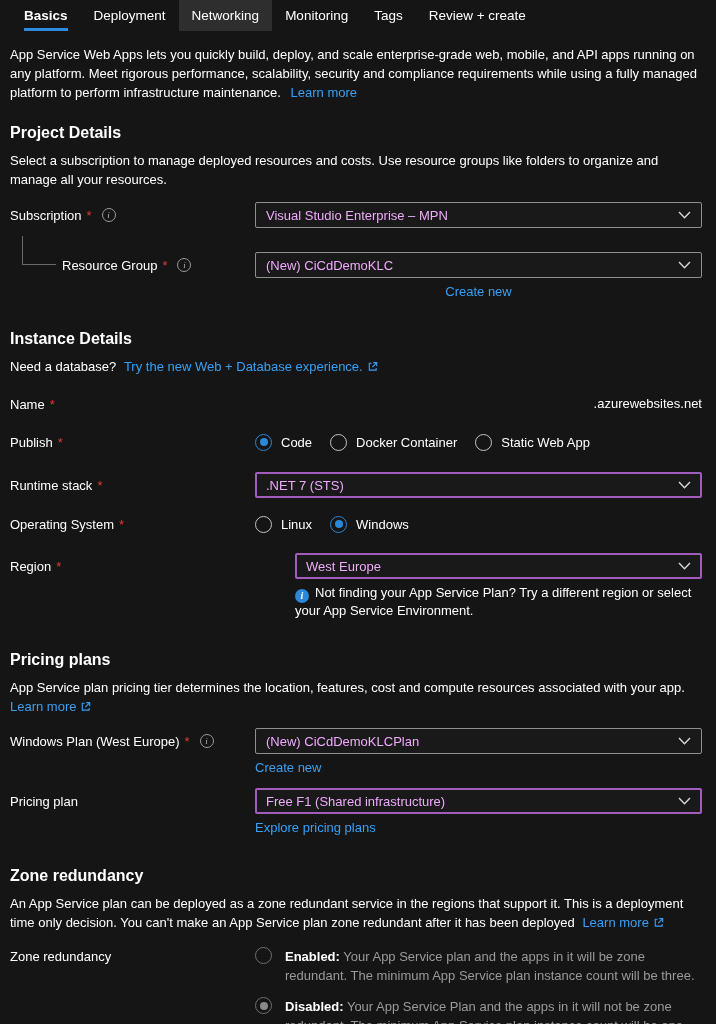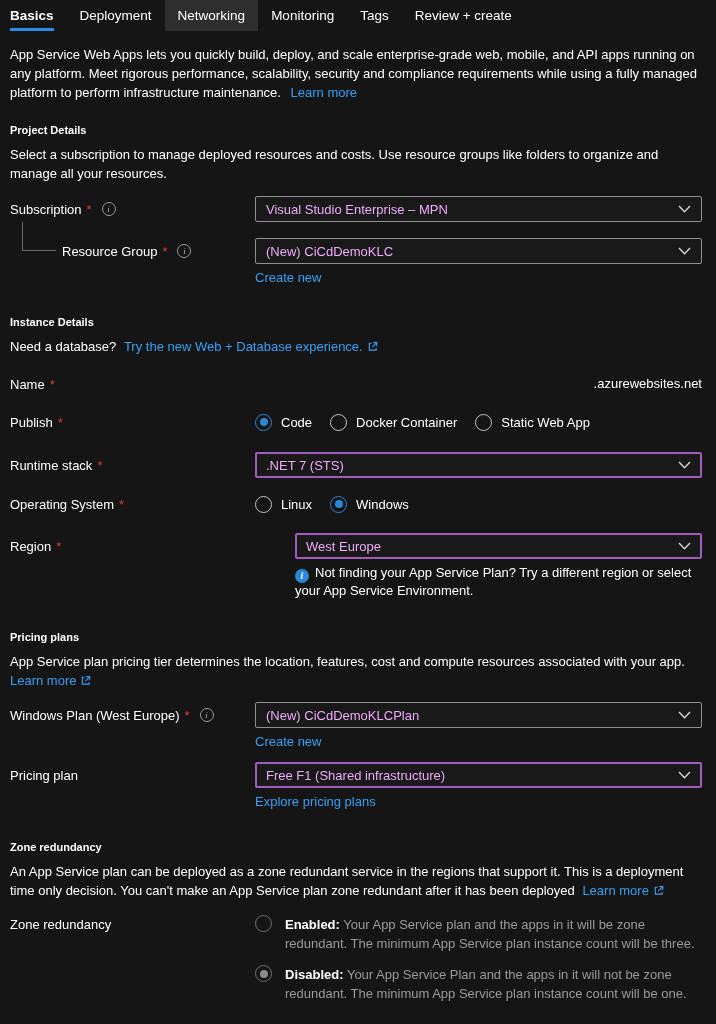--- a/index.html
+++ b/index.html
@@ -5,37 +5,37 @@
   * { box-sizing: border-box; margin: 0; padding: 0; }
   html, body { width: 716px; height: 1024px; overflow: hidden; }
   body {
     background: #151515;
     color: #ffffff;
     font-family: "Liberation Sans", "DejaVu Sans", sans-serif;
     font-size: 13px;
   }
 
   
-  .tabs { display: flex; align-items: stretch; padding-left: 10px; height: 31px; }
+  .tabs { display: flex; align-items: stretch; padding-left: 24px; height: 31px; }
   .tab {
     display: flex; align-items: center;
     padding: 0 13px; font-size: 13.5px; color: #ffffff; cursor: pointer;
     position: relative; white-space: nowrap;
   }
   .tab--active { padding-left: 0; padding-right: 0; margin-right: 13px; font-weight: bold; }
   .tab--active::after {
     content: ""; position: absolute; left: 0; right: 0; bottom: 0; height: 3px;
     background: #2E8CE0;
   }
   .tab--highlight { background: #2e2e2e; }
 
   
   .page { padding: 0 14px 0 10px; }
   p.para { line-height: 19px; margin-top: 14px; }
-  h3.section { font-size: 11px; font-weight: bold; margin-top: 30px; }
+  h3.section { font-size: 16px; font-weight: bold; margin-top: 30px; }
   a.link { color: #3AA0F5; text-decoration: none; cursor: pointer; }
   .ext-icon { display: inline-block; vertical-align: -1px; margin-left: 4px; }
 
   
   .frow { display: flex; align-items: flex-start; }
   .lbl-col { width: 245px; flex: none; display: flex; align-items: center; height: 26px; }
   .lbl-col--top { height: auto; padding-top: 2px; }
   .ctl-col { flex: 1; min-width: 0; position: relative; }
   .req { color: #DC3B3B; margin-left: 5px; }
   .info-gray {
@@ -132,21 +132,21 @@
     <div class="ctl-col">
       <div class="dropdown">
         <span class="dd-value">Visual Studio Enterprise – MPN</span>
         <svg class="chev" width="13" height="8" viewBox="0 0 13 8">
             <path d="M1 1 L6.5 6.7 L12 1" stroke="#d8d8d8" stroke-width="1.4" fill="none"></path>
           </svg>
       </div>
     </div>
   </div>
 
-  <div class="frow" style="margin-top:16px;">
+  <div class="frow" style="margin-top:24px;text-align:center;">
     <div class="lbl-col indent-lbl" style="position:relative;">
       <span class="connector"></span>
       <span>Resource Group</span>
       <span class="req">*</span>
       <span class="info-gray">i</span>
     </div>
     <div class="ctl-col">
       <div class="dropdown">
         <span class="dd-value">(New) CiCdDemoKLC</span>
         <svg class="chev" width="13" height="8" viewBox="0 0 13 8">

